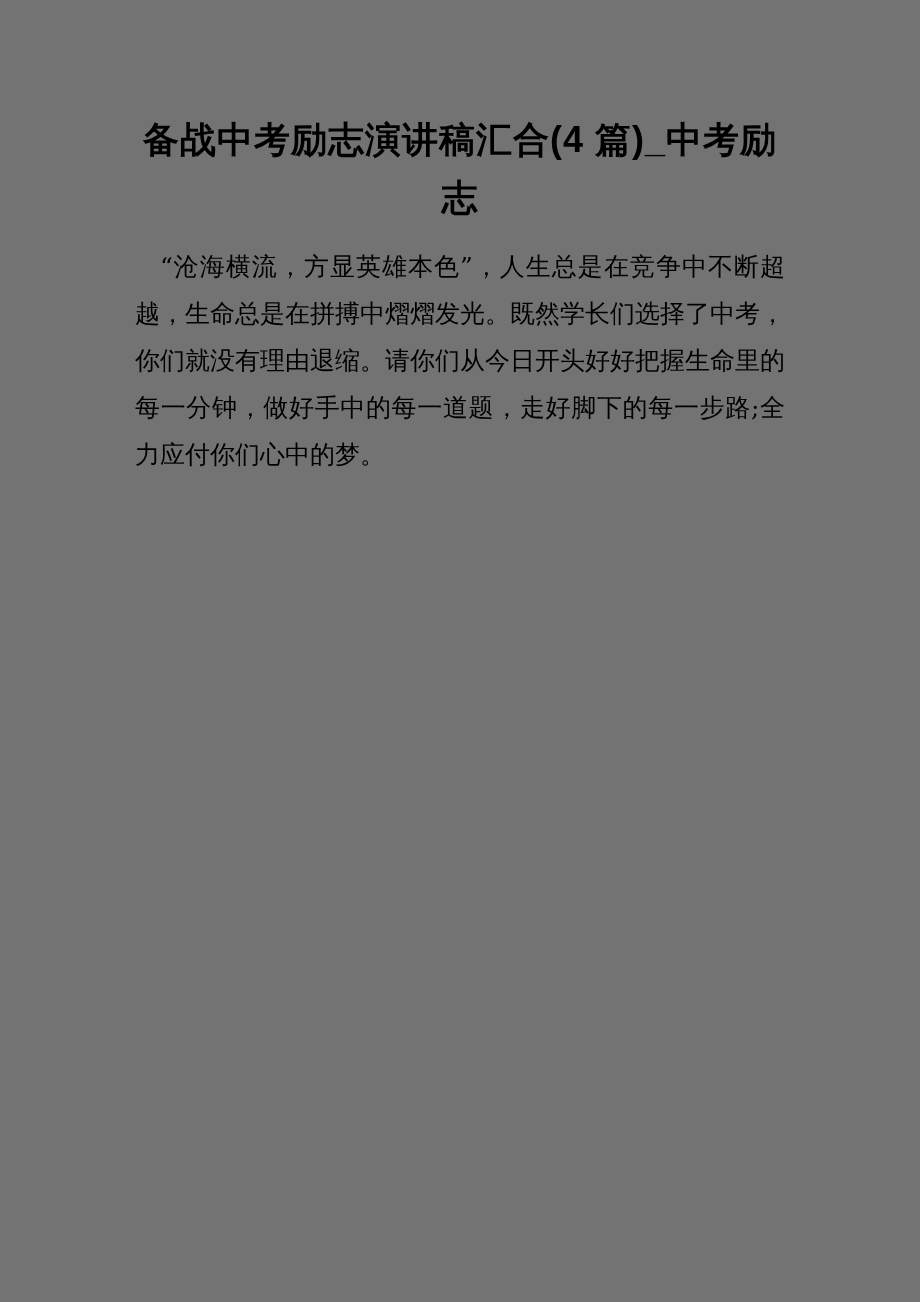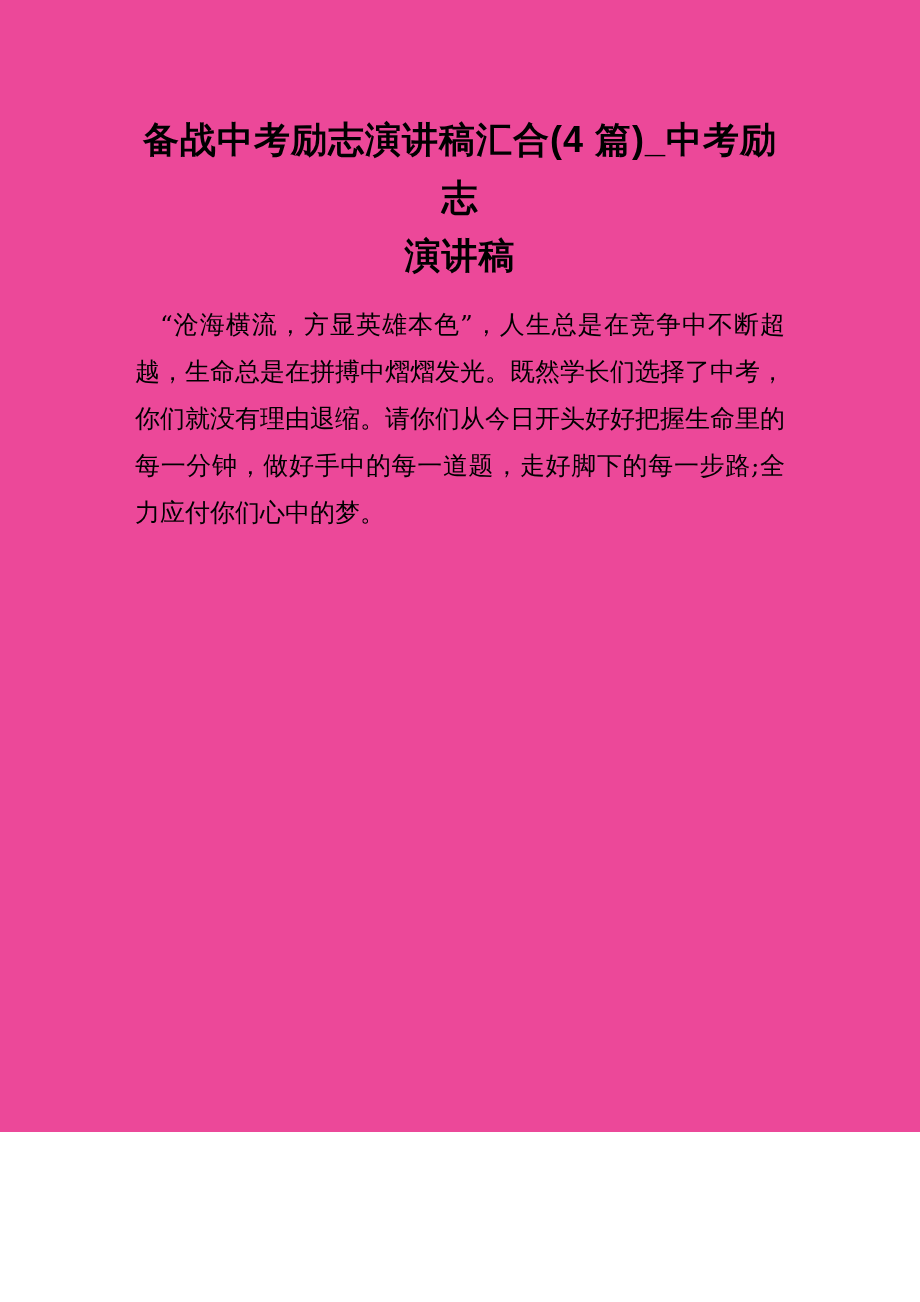--- a/index.html
+++ b/index.html
@@ -9,23 +9,23 @@
   }
   body {
     width: 920px;
     height: 1302px;
     overflow: hidden;
     color: #000000;
   }
   .page {
     box-sizing: border-box;
     width: 920px;
-    height: 1132px;
+    height: 1302px;
     padding: 111px 135px 0 135px;
-    background: #ec4899;
+    background: #737373;
   }
   .doc-title {
     margin: 0 0 16px 0;
     font-family: "Liberation Sans", sans-serif;
     font-weight: 700;
     font-size: 36px;
     line-height: 58px;
     text-align: center;
     color: #000000;
     letter-spacing: 1px;
@@ -47,20 +47,19 @@
   .doc-body p.indent-large { text-indent: 86px; }
   .doc-body p.indent-small { text-indent: 25px; }
 </style>
 </head>
 <body>
 
 <div class="page">
 
   <h1 class="doc-title">
     <span class="title-line">备战中考励志演讲稿汇合(4 篇)_中考励志</span>
-    <span class="title-line">演讲稿</span>
   </h1>
 
   <div class="doc-body">
     <p class="indent-small">“沧海横流，方显英雄本色”，人生总是在竞争中不断超越，生命总是在拼搏中熠熠发光。既然学长们选择了中考，你们就没有理由退缩。请你们从今日开头好好把握生命里的每一分钟，做好手中的每一道题，走好脚下的每一步路;全力应付你们心中的梦。</p>
   </div>
 
 </div>
 
 </body></html>

